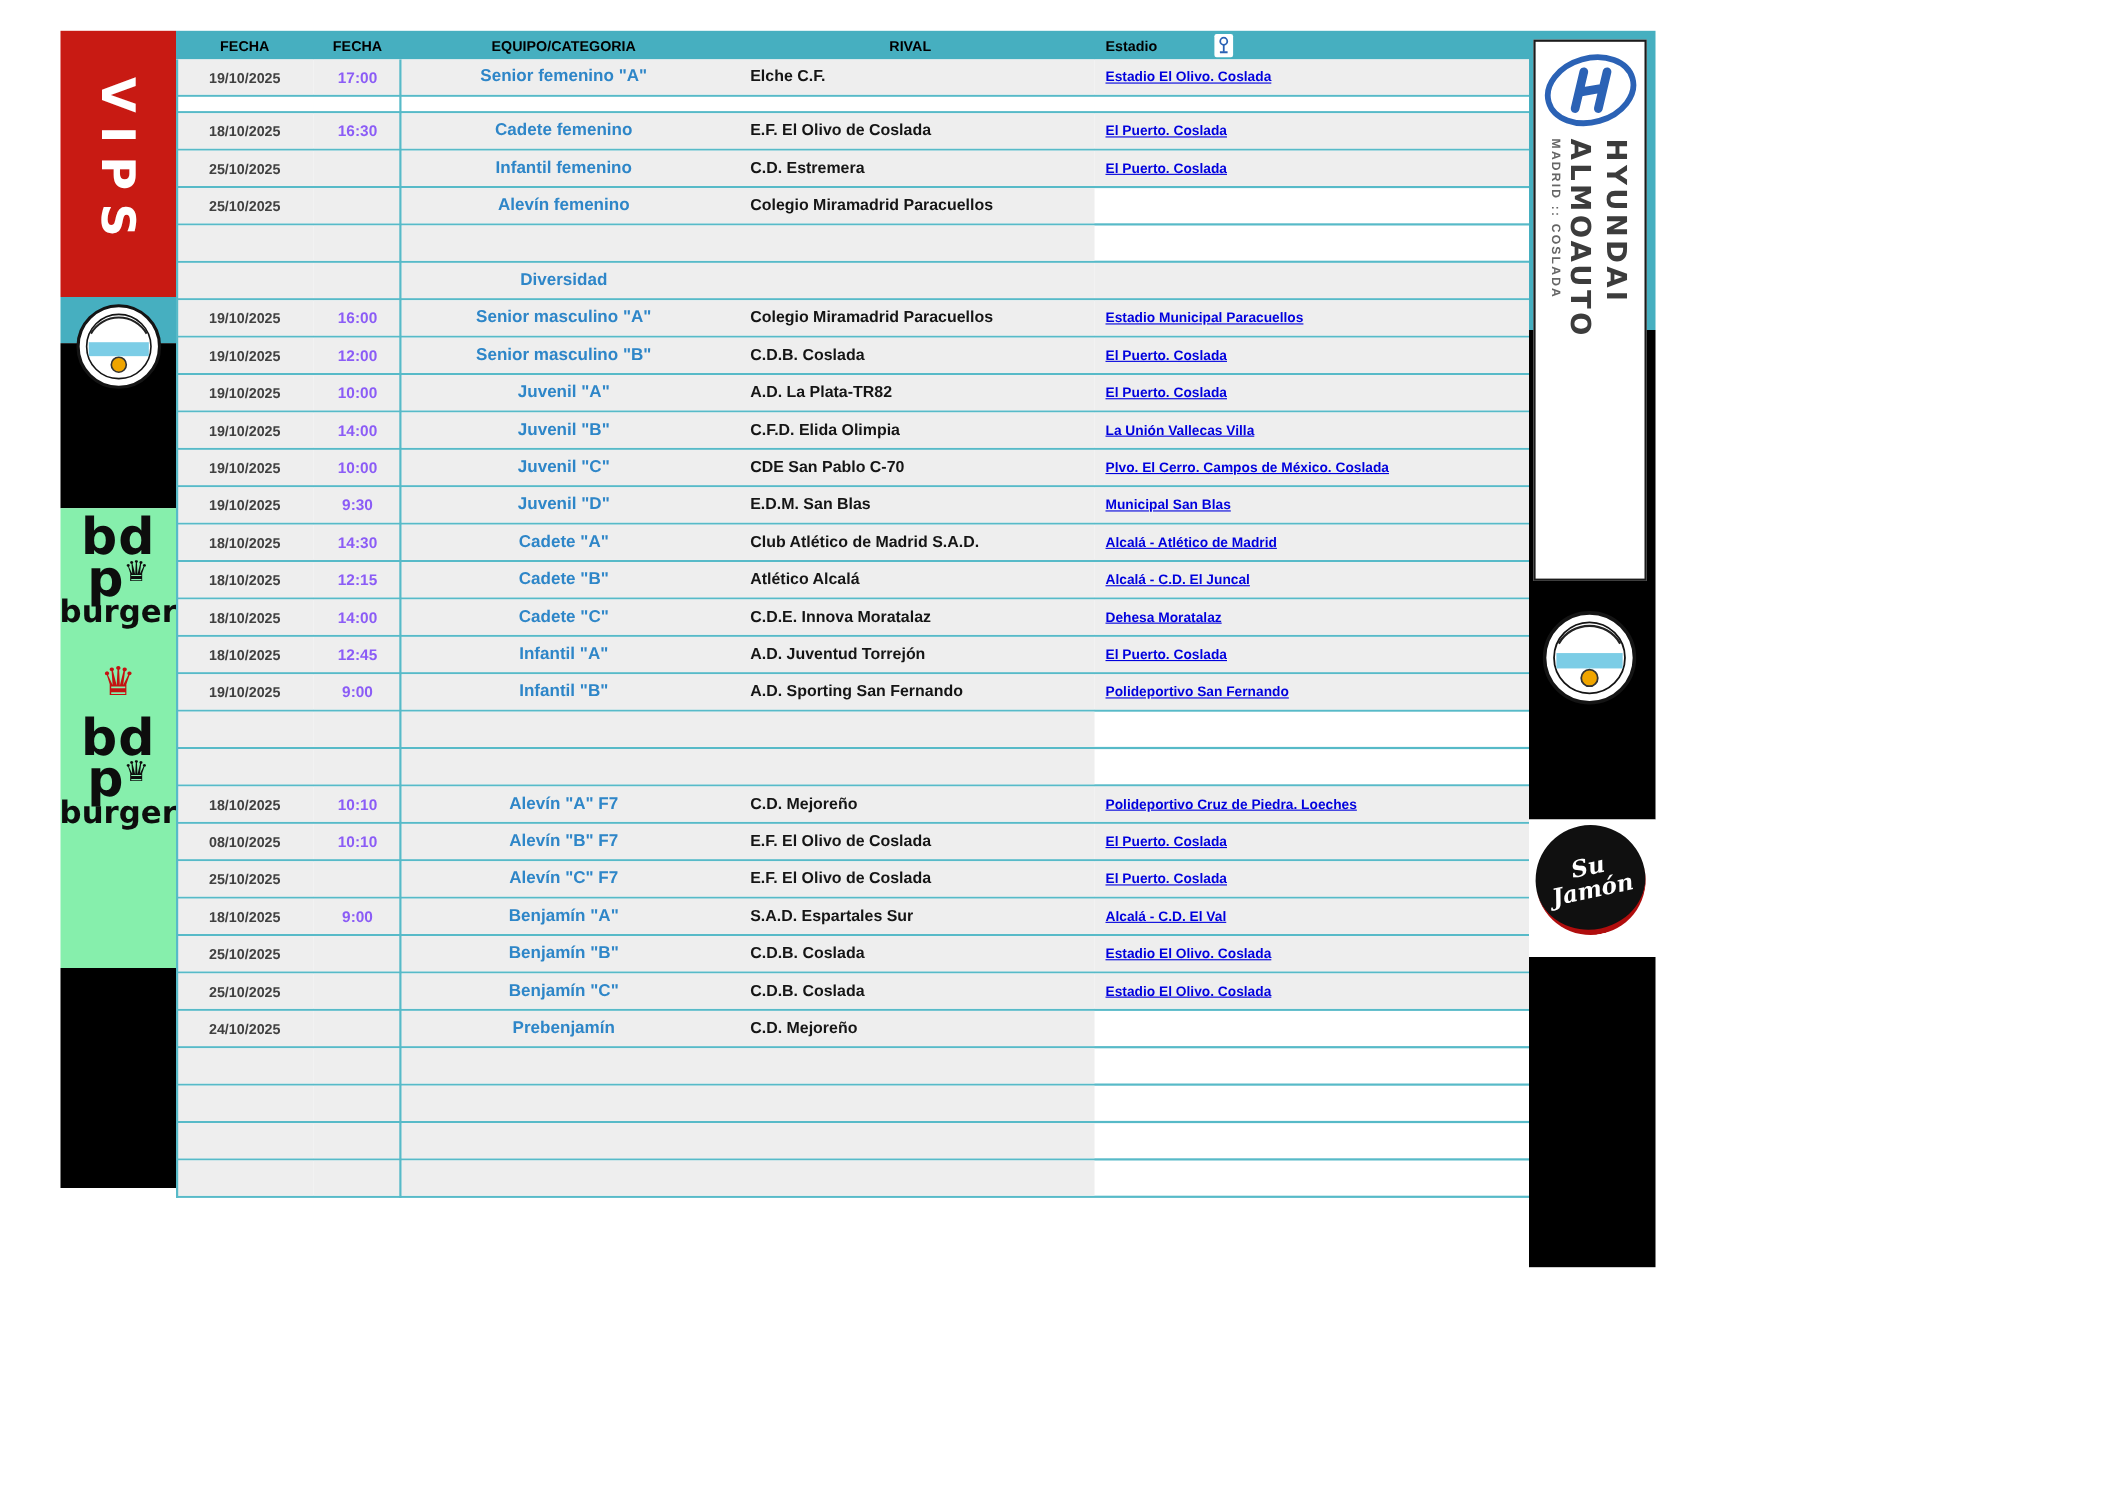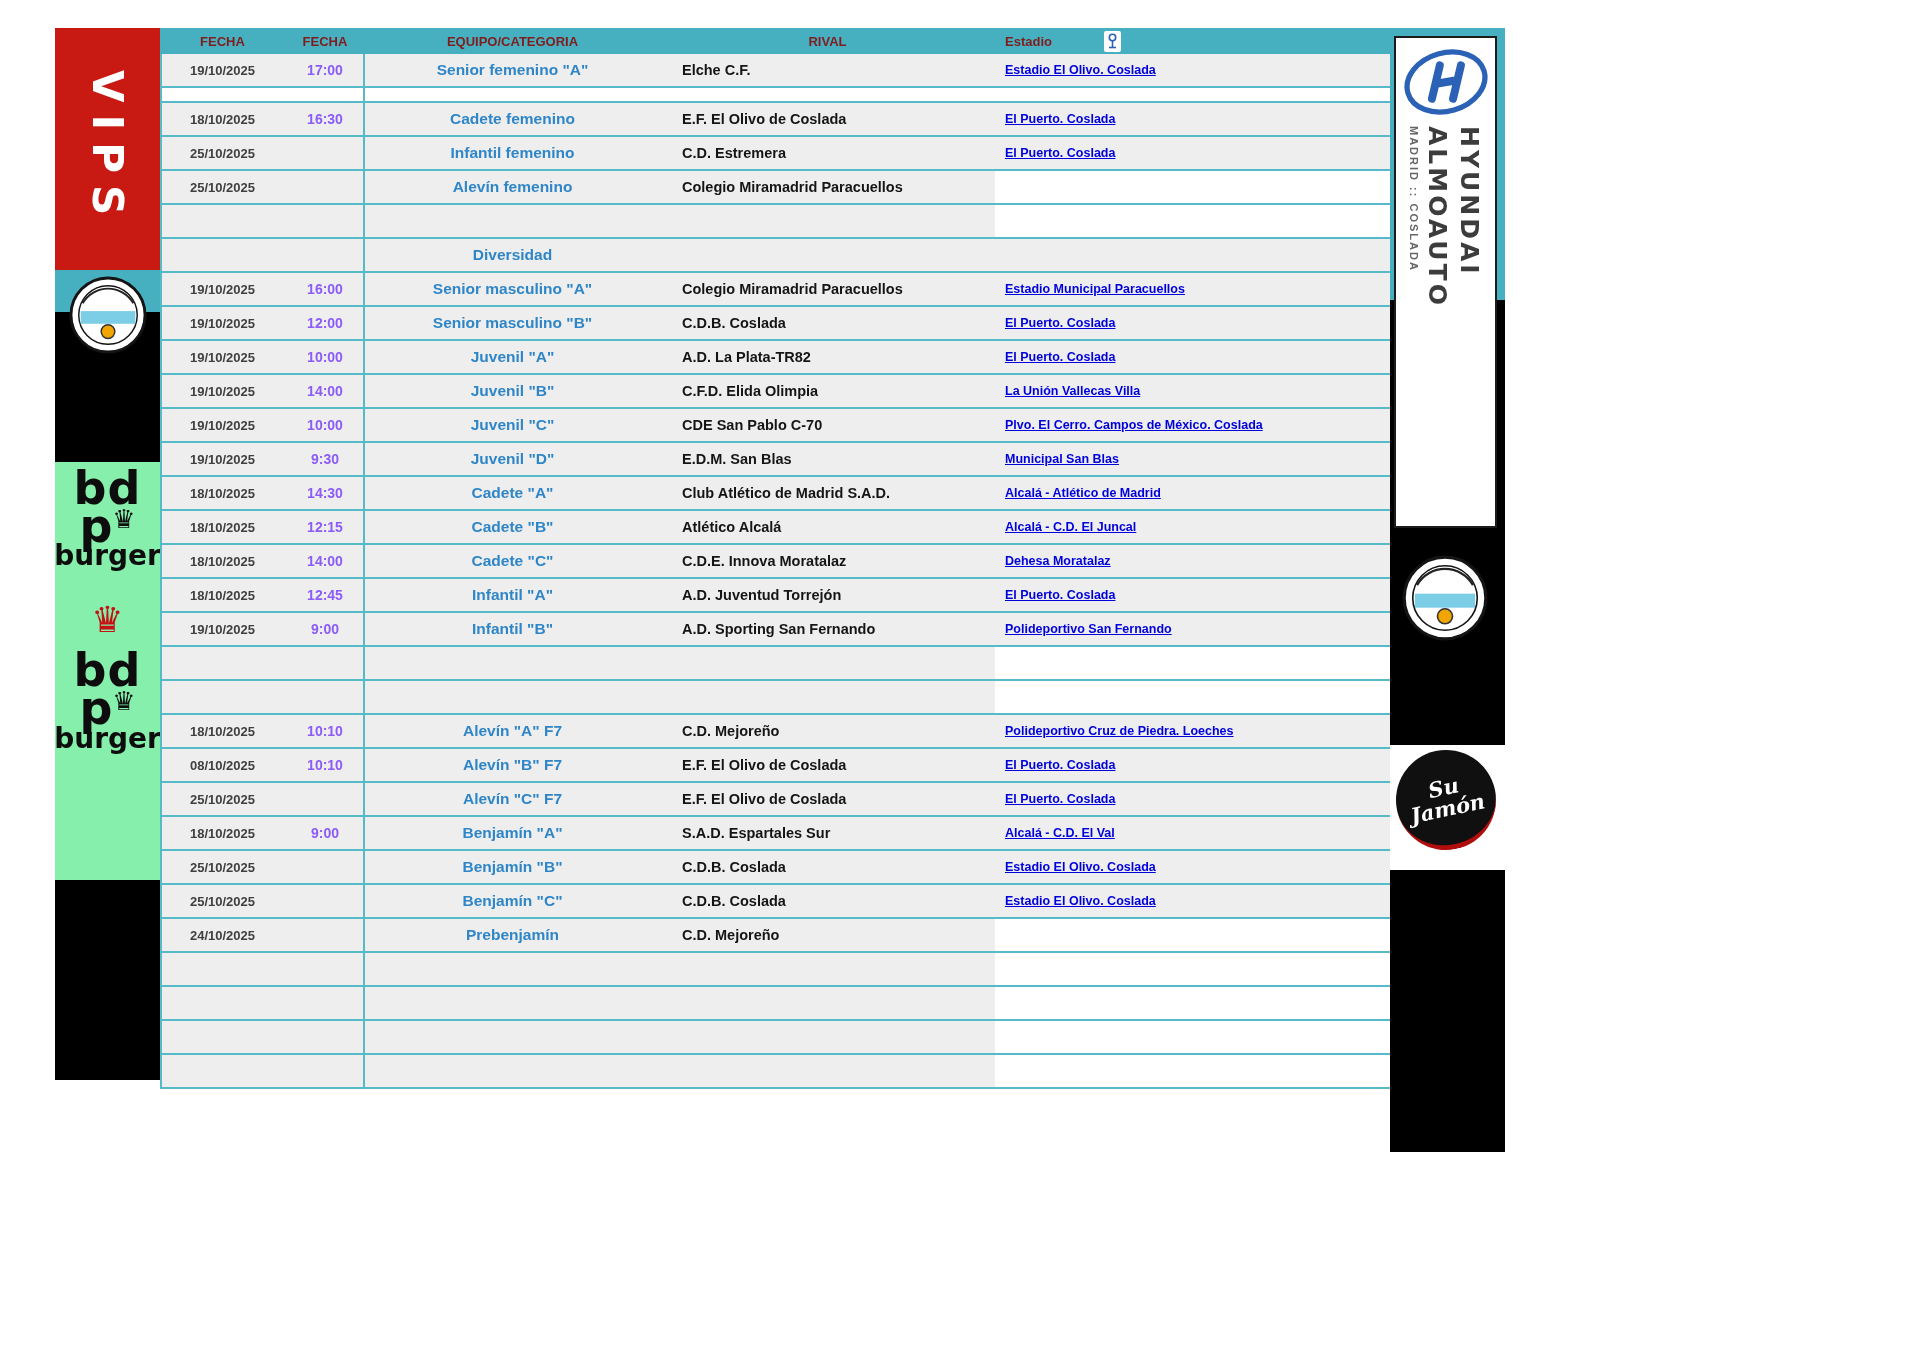--- a/index.html
+++ b/index.html
@@ -45,21 +45,21 @@
   .crest-right{position:absolute;left:12px;top:527px;}
   .sujamon{position:absolute;left:6px;top:722px;width:100px;height:100px;border-radius:50%;
            background:#101010;display:flex;flex-direction:column;align-items:center;justify-content:center;
            transform:rotate(-12deg);border-bottom:5px solid #b00d0d;box-sizing:border-box;}
   .sujamon span{color:#fff;font-style:italic;font-weight:bold;font-size:21px;line-height:1;
                 font-family:"DejaVu Serif",serif;}
 
   
   .table-wrap{position:absolute;left:160px;top:28px;width:1230px;}
   .thead{display:grid;grid-template-columns:125px 80px 295px 335px 395px;height:26px;
-         background:var(--teal);color:#7f1d1d;font-weight:bold;font-size:13px;align-items:center;}
+         background:var(--teal);color:#000000;font-weight:bold;font-size:13px;align-items:center;}
   .thead .hc{display:flex;align-items:center;justify-content:center;height:100%;}
   .thead .hc-est{justify-content:flex-start;padding-left:10px;gap:52px;}
   .est-icon{width:17px;height:21px;background:#fff;border-radius:2px;display:flex;align-items:center;justify-content:center;}
   .tbody{position:relative;}
   .vline{position:absolute;top:0;bottom:0;width:2px;background:var(--line);z-index:3;}
   .vline-a{left:0;}
   .vline-b{left:203px;}
   .trow{display:grid;grid-template-columns:125px 80px 295px 335px 395px;height:32px;
         border-bottom:2px solid var(--line);}
   .trow.gap{height:13px;}

